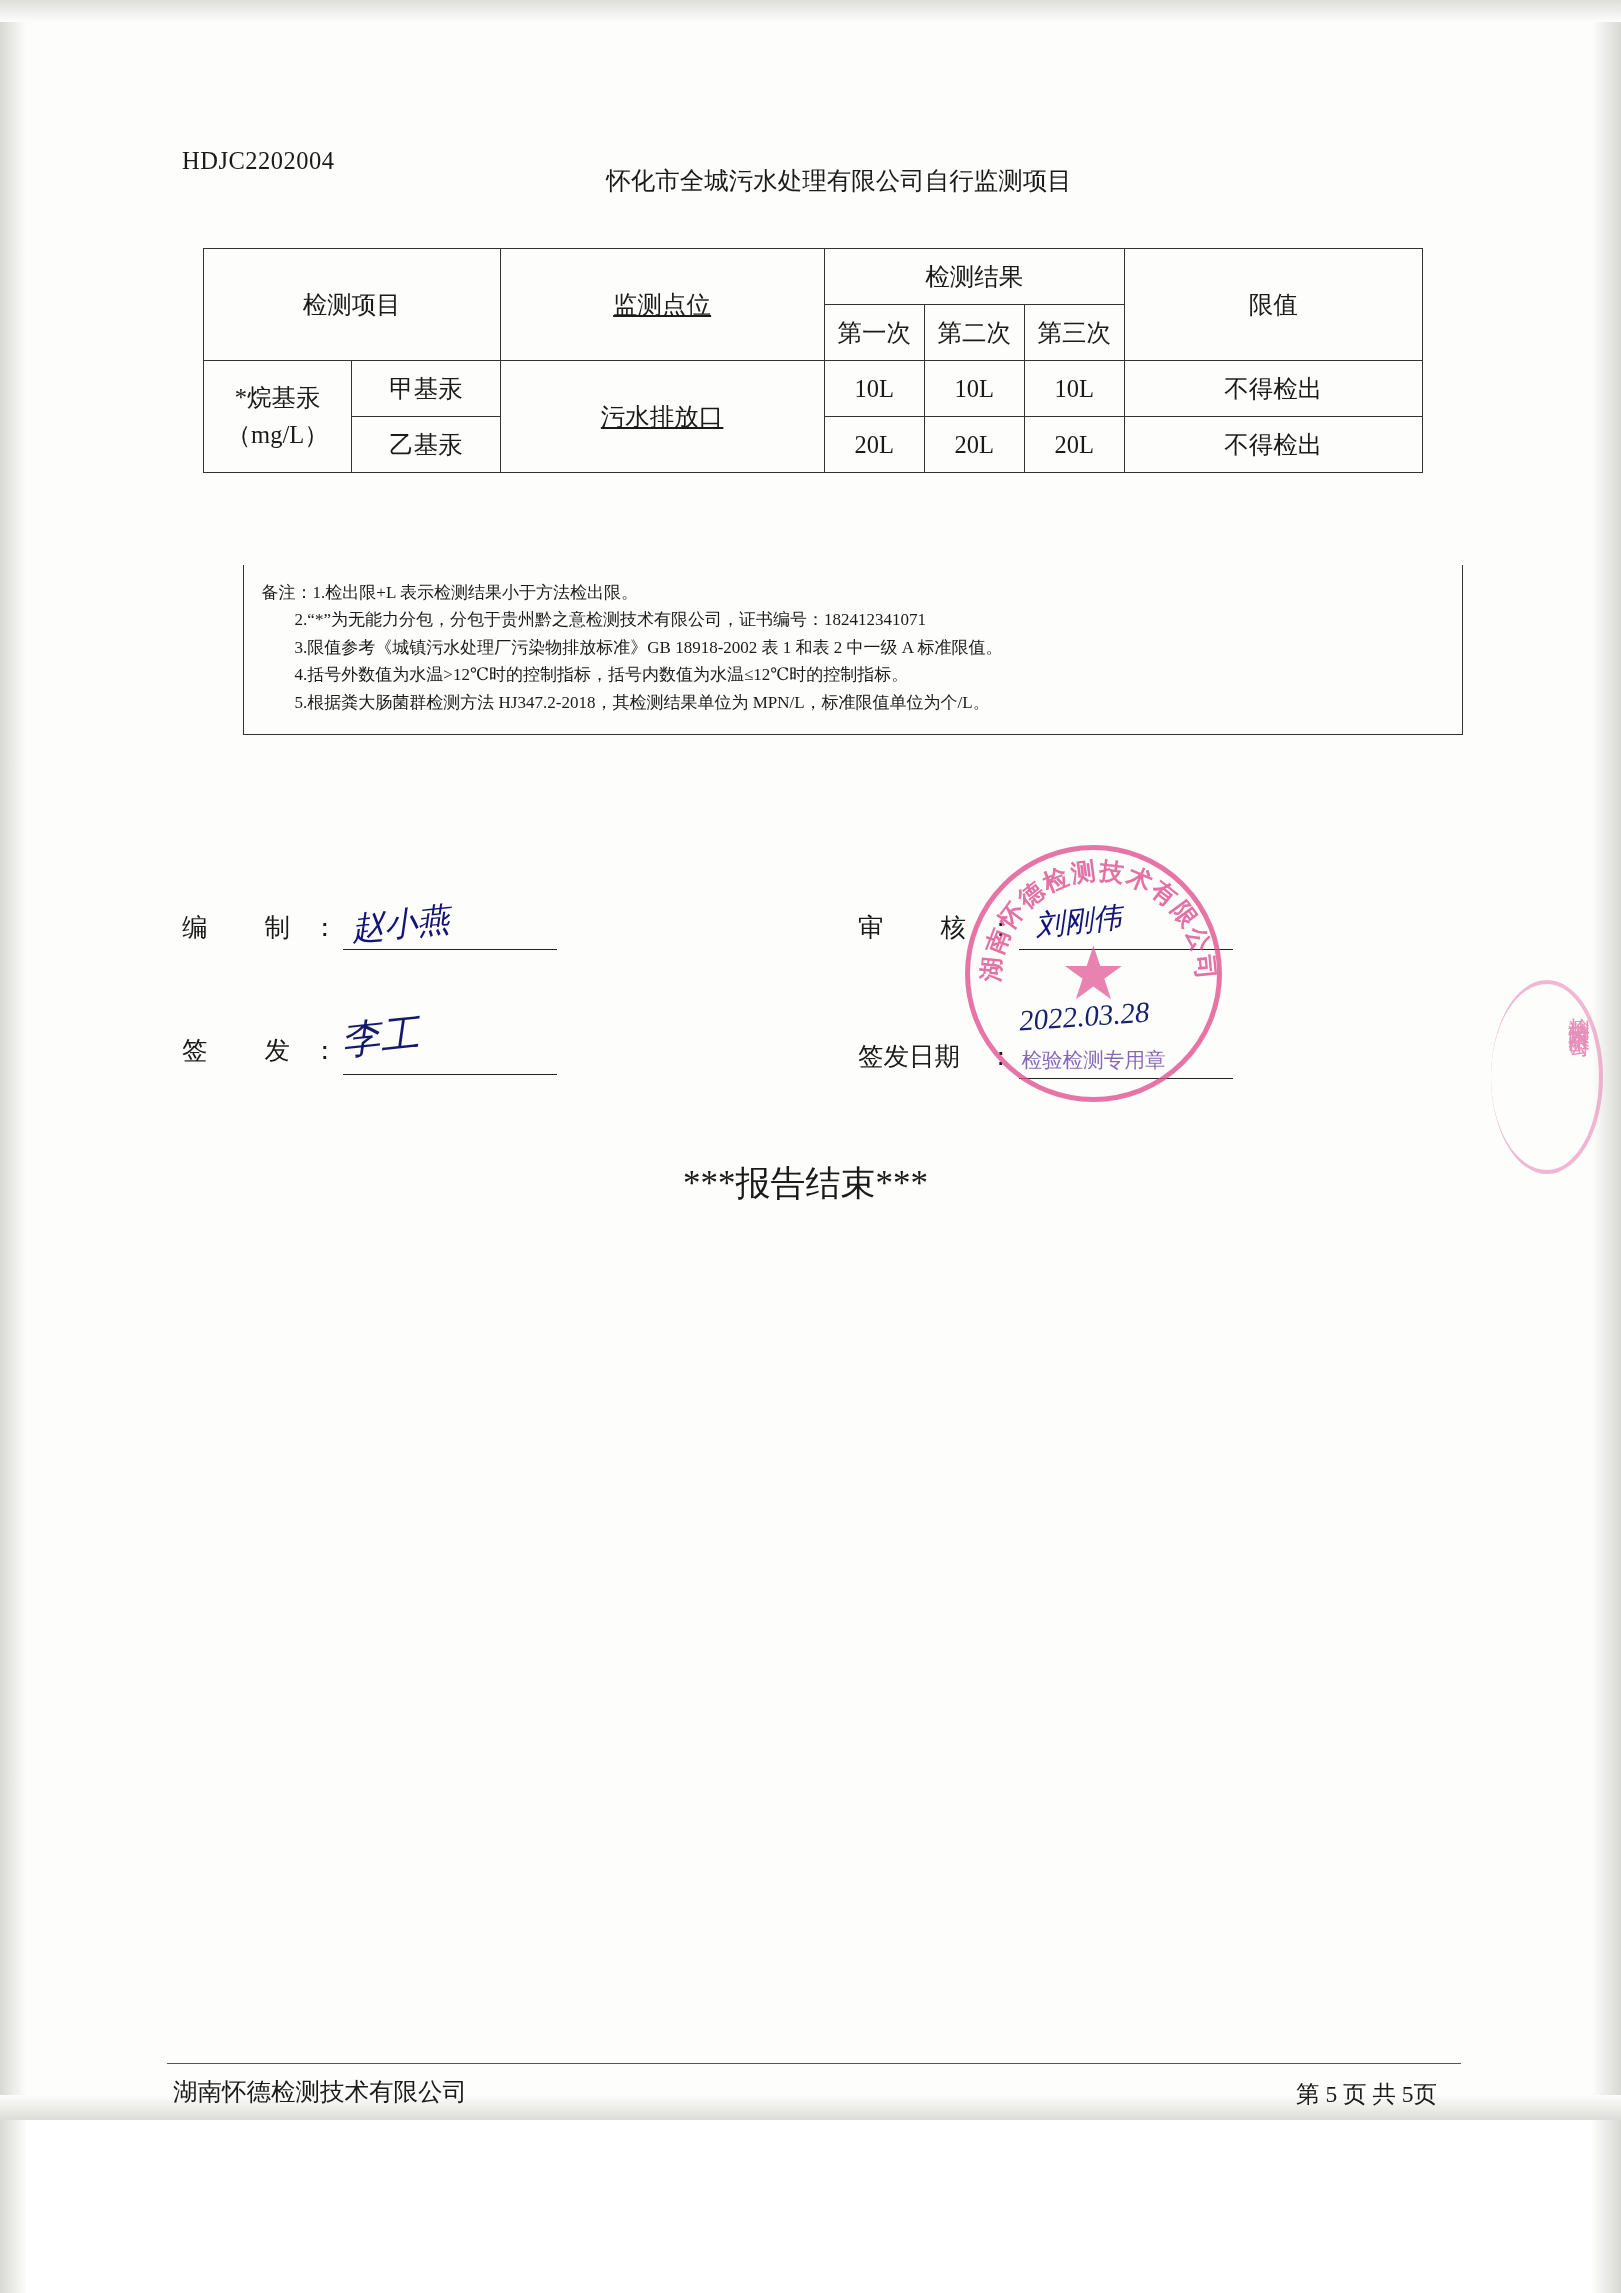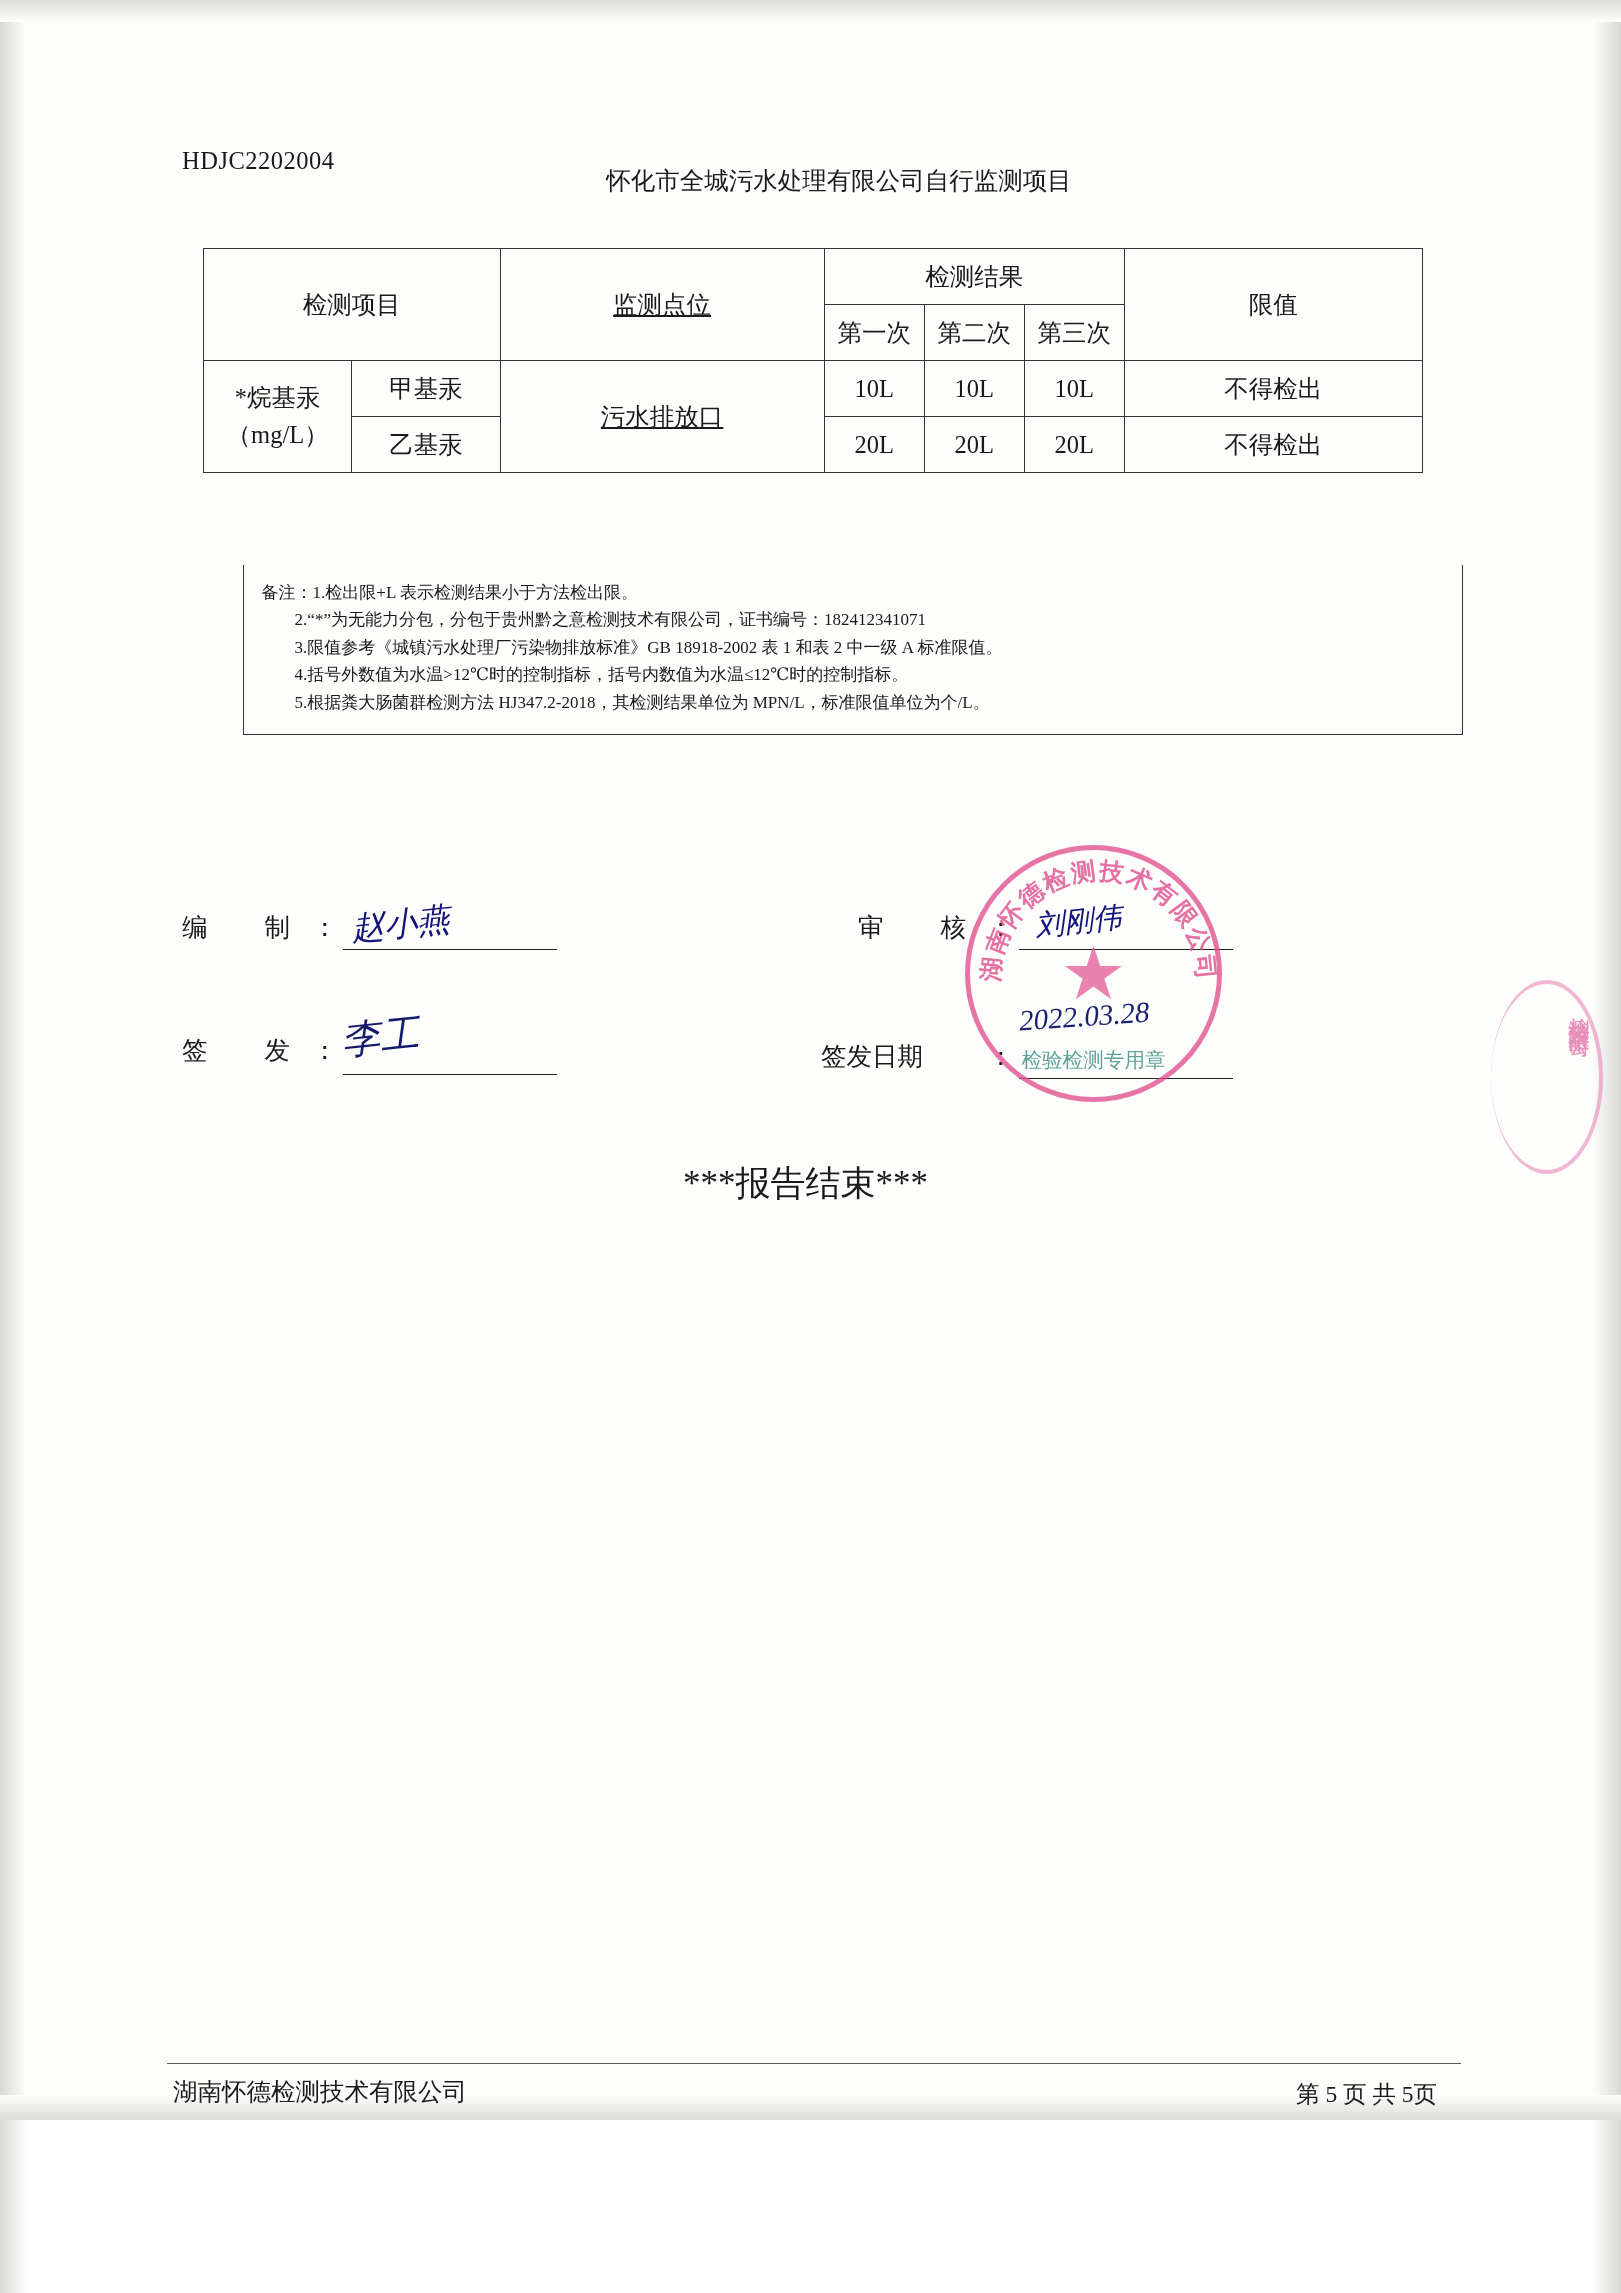--- a/index.html
+++ b/index.html
@@ -158,21 +158,21 @@
     left: 0; top: 0; width: 257px; height: 257px;
     color: #dc4a8b;
     font-size: 24.5px;
     font-weight: bold;
   }
   .stamp-bottom-text {
     position: absolute;
     left: 50%;
     bottom: 23.5px;
     transform: translateX(-50%);
-    color: #0f766e;
+    color: #4c1d95;
     font-size: 20.6px;
     white-space: nowrap;
     opacity: 0.85;
   }
   .stamp-date {
     position: absolute;
     left: 1019px;
     top: 1000px;
     color: #16206e;
     font-size: 29px;
@@ -301,21 +301,21 @@
   <div class="sig-label" style="left:182px; top:1033px;">签　发</div>
   <div class="sig-colon" style="left:312px; top:1033px;">：</div>
   <div class="sig-line" style="left:343px; top:1074px; width:214px;"></div>
   <div class="handwriting ink2" style="left:341px; top:1010px; font-size:39px;">李工</div>
 
   <div class="sig-label" style="left:858px; top:910px;">审　核</div>
   <div class="sig-colon" style="left:988px; top:910px;">：</div>
   <div class="sig-line" style="left:1019px; top:949px; width:214px;"></div>
   <div class="handwriting" style="left:1035px; top:902px; font-size:29px;">刘刚伟</div>
 
-  <div class="sig-colon" style="left:821px; top:1039px; letter-spacing:0;">签发日期</div>
+  <div class="sig-colon" style="left:858px; top:1039px; letter-spacing:0;">签发日期</div>
   <div class="sig-colon" style="left:988px; top:1039px;">：</div>
   <div class="sig-line" style="left:1019px; top:1078px; width:214px;"></div>
 
   <div class="stamp">
     <svg class="stamp-arc-text" viewBox="0 0 262 262" style="font-size:25px">
       <defs>
         <path id="arcpath" d="M 30,131 A 101,101 0 1 1 232,131"></path>
       </defs>
       <text fill="#dc4a8b" font-size="25" font-family="'Liberation Serif', serif" letter-spacing="2">
         <textPath href="#arcpath" startOffset="50%" text-anchor="middle">湖南怀德检测技术有限公司</textPath>

